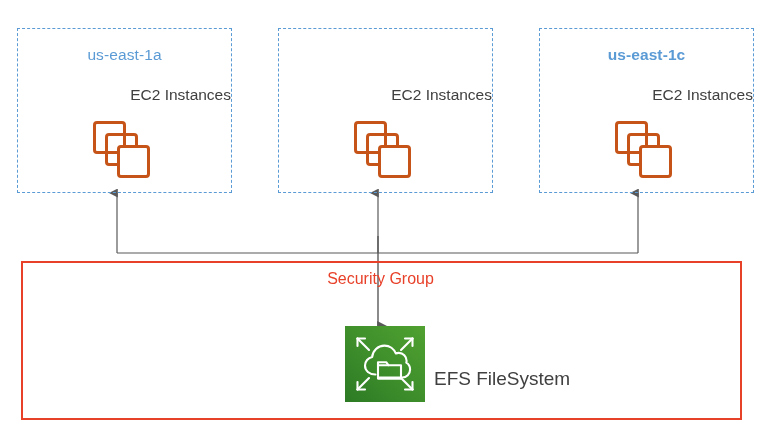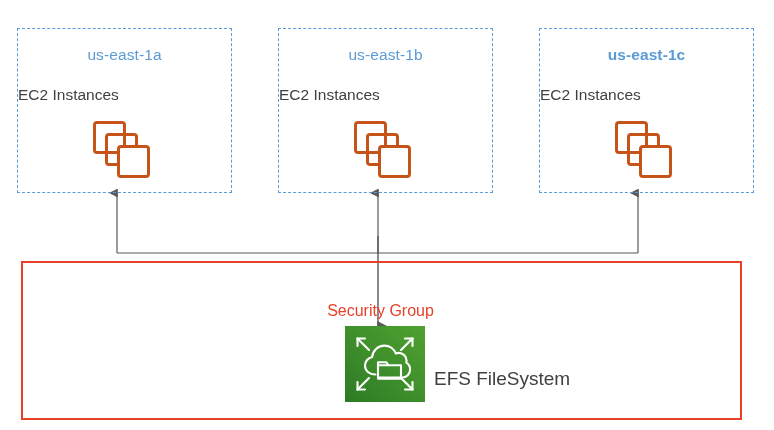--- a/index.html
+++ b/index.html
@@ -33,21 +33,21 @@
     color: #5B9BD5;
     font-size: 15.5px;
     font-family: "Liberation Sans", sans-serif;
     letter-spacing: 0.1px;
     white-space: nowrap;
   }
   .ec2-label {
     position: absolute;
     left: 0;
     right: 0;
-    text-align: left;
+    text-align: right;
     color: #404040;
     font-size: 15.5px;
     font-family: "Liberation Sans", sans-serif;
     white-space: nowrap;
   }
 
   
   .ec2-icon {
     position: absolute;
     width: 58px;
@@ -138,42 +138,41 @@
     <div class="az-label" style="top:17px;">us-east-1a</div>
     <div class="ec2-label" style="top:57px;">EC2 Instances</div>
     <div class="ec2-icon" style="left:75px; top:92px;">
       <div class="sq sq-back"></div>
       <div class="sq sq-mid"></div>
       <div class="sq sq-front"></div>
     </div>
   </div>
 
   <div class="az-box" style="left:278px; top:28px; width:215px; height:165px;">
-    <div class="az-label" style="top:17px;">us-east-1b</div>
     <div class="ec2-label" style="top:57px;">EC2 Instances</div>
     <div class="ec2-icon" style="left:75px; top:92px;">
       <div class="sq sq-back"></div>
       <div class="sq sq-mid"></div>
       <div class="sq sq-front"></div>
     </div>
   </div>
 
   <div class="az-box" style="left:539px; top:28px; width:215px; height:165px;">
     <div class="az-label" style="top:17px;font-weight:bold;">us-east-1c</div>
     <div class="ec2-label" style="top:57px;">EC2 Instances</div>
     <div class="ec2-icon" style="left:75px; top:92px;">
       <div class="sq sq-back"></div>
       <div class="sq sq-mid"></div>
       <div class="sq sq-front"></div>
     </div>
   </div>
 
   <div class="sg-box" style="left:21px; top:261px; width:721px; height:159px;"></div>
 
-  <div class="sg-label" style="left:308px; top:270px; width:145px;margin-top:32px;">Security Group</div>
+  <div class="sg-label" style="left:308px; top:270px; width:145px;">Security Group</div>
 
   <div class="efs-icon" style="left:345px; top:326px;">
     <svg width="80" height="76" viewBox="0 0 80 76" xmlns="http://www.w3.org/2000/svg">
       <g fill="none" stroke="#ffffff" stroke-width="2.1" stroke-linecap="round" stroke-linejoin="round">
 
         <path d="M30.5 48.5
                  C24.2 48.5 20.0 44.6 20.0 39.6
                  C20.0 35.3 23.1 31.8 27.2 31.0
                  C27.6 24.6 32.9 19.6 39.4 19.6
                  C44.6 19.6 49.1 22.9 50.8 27.5

